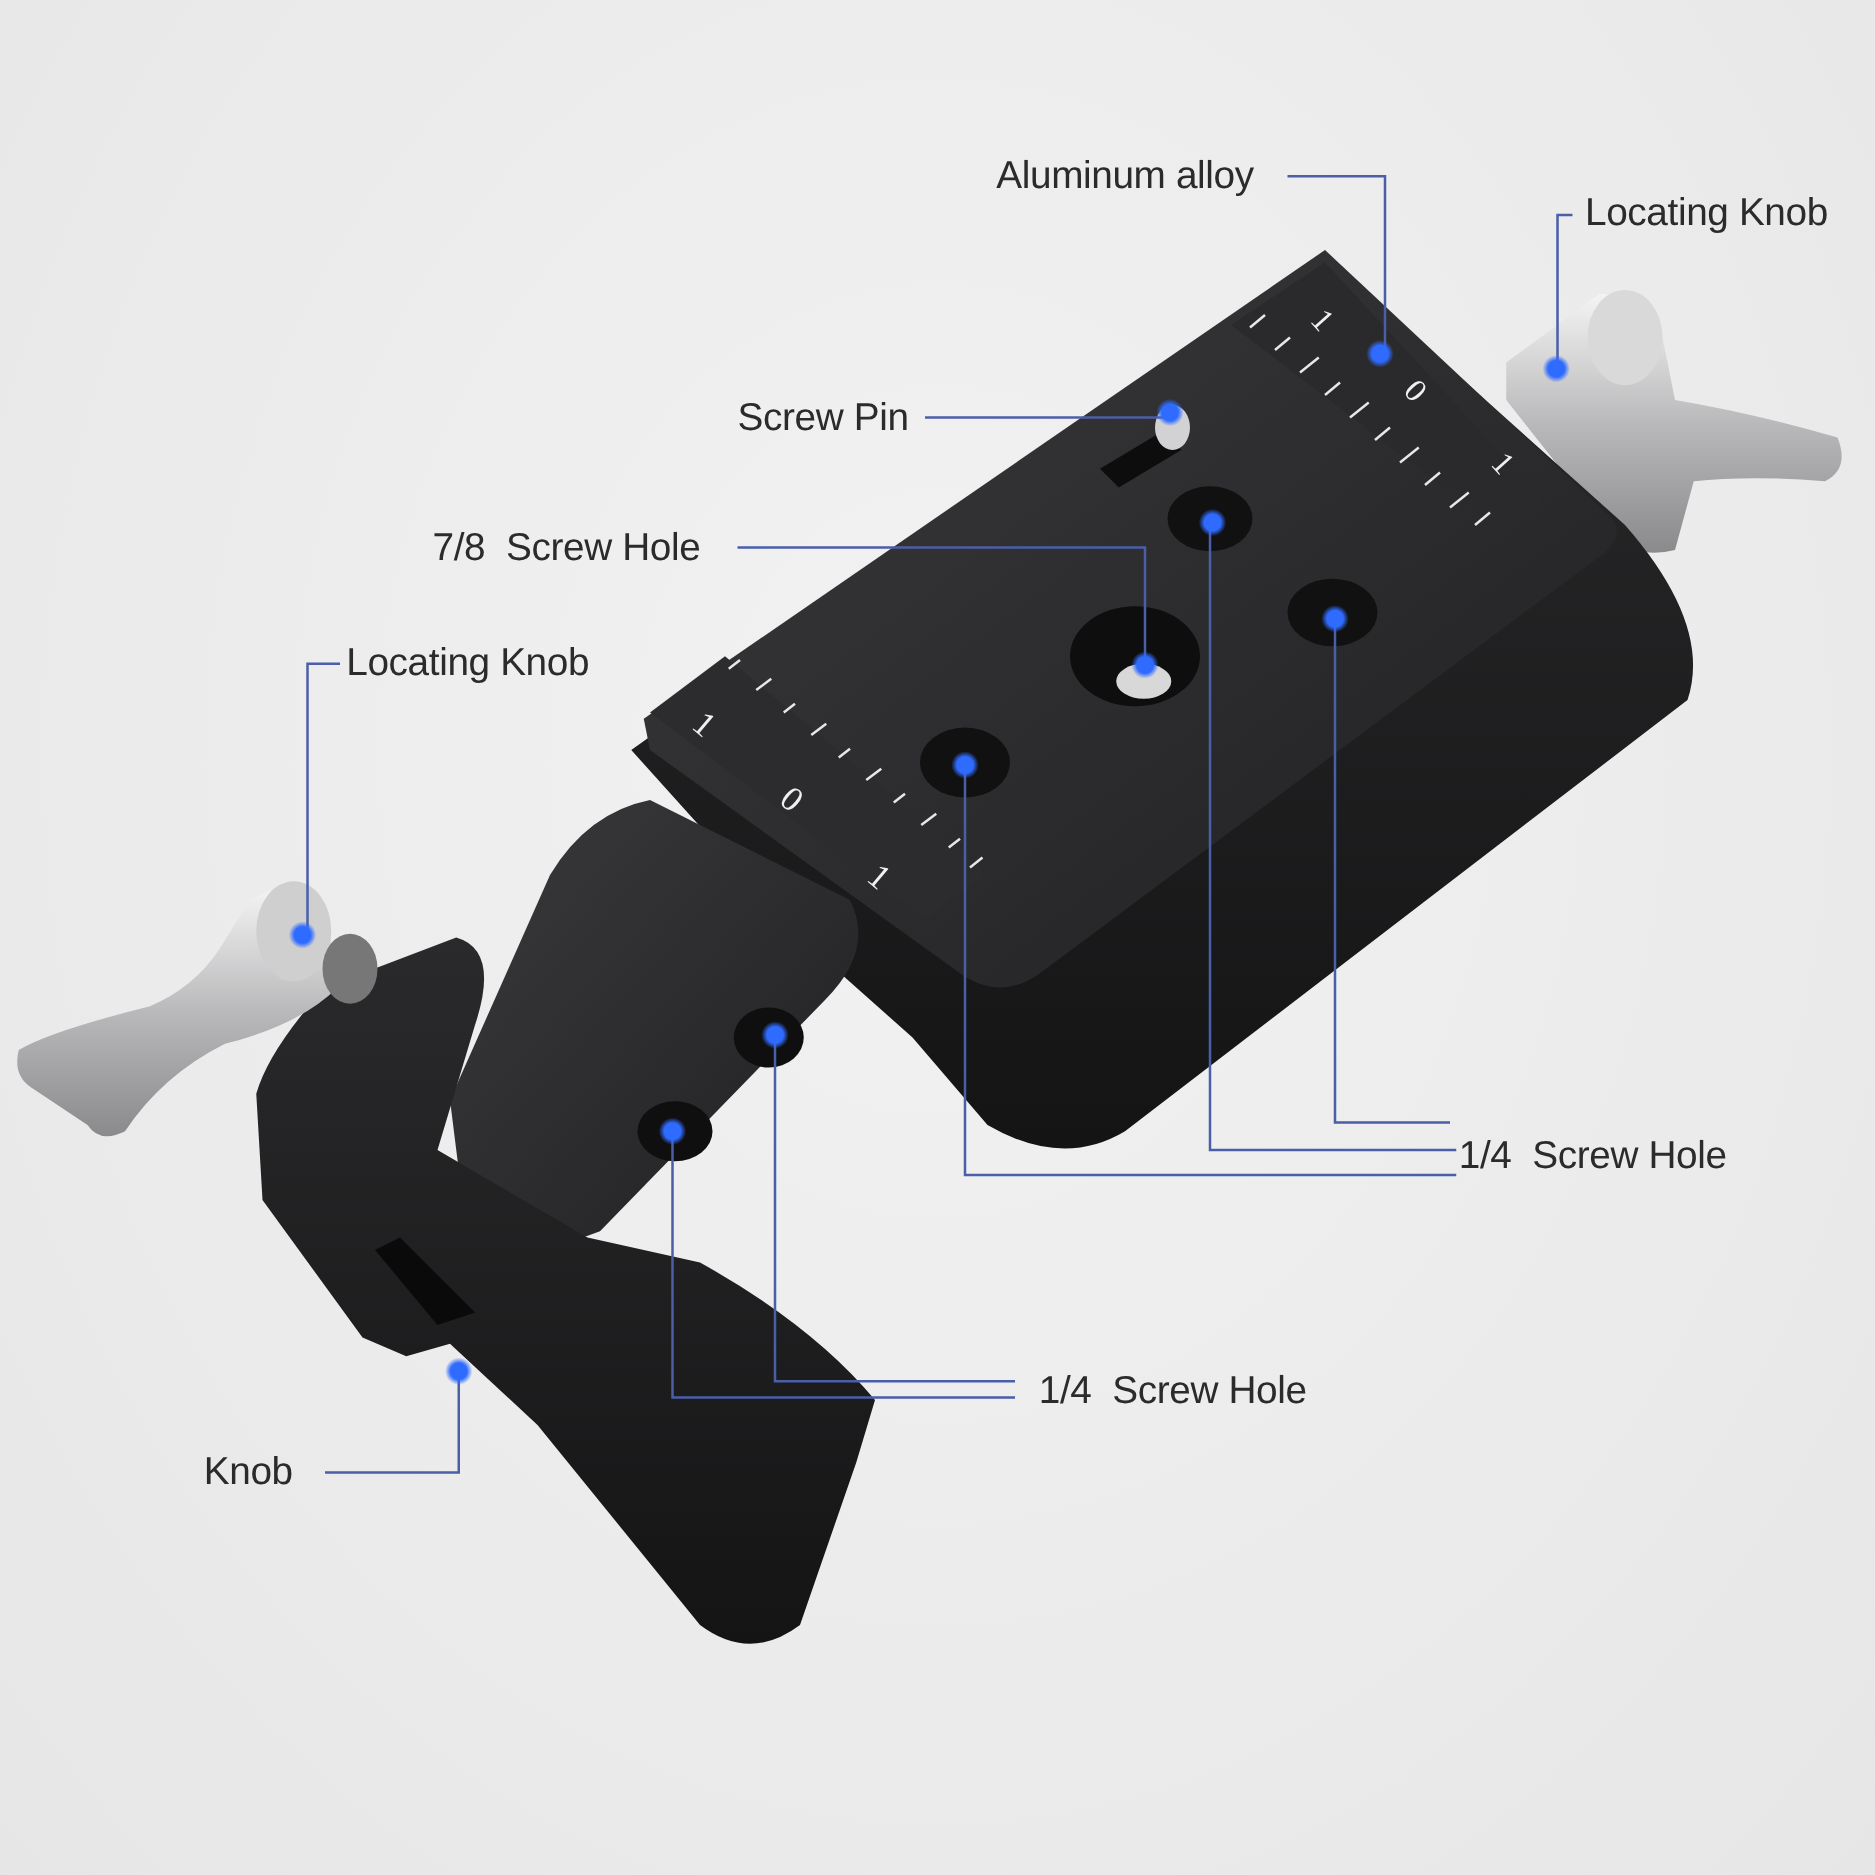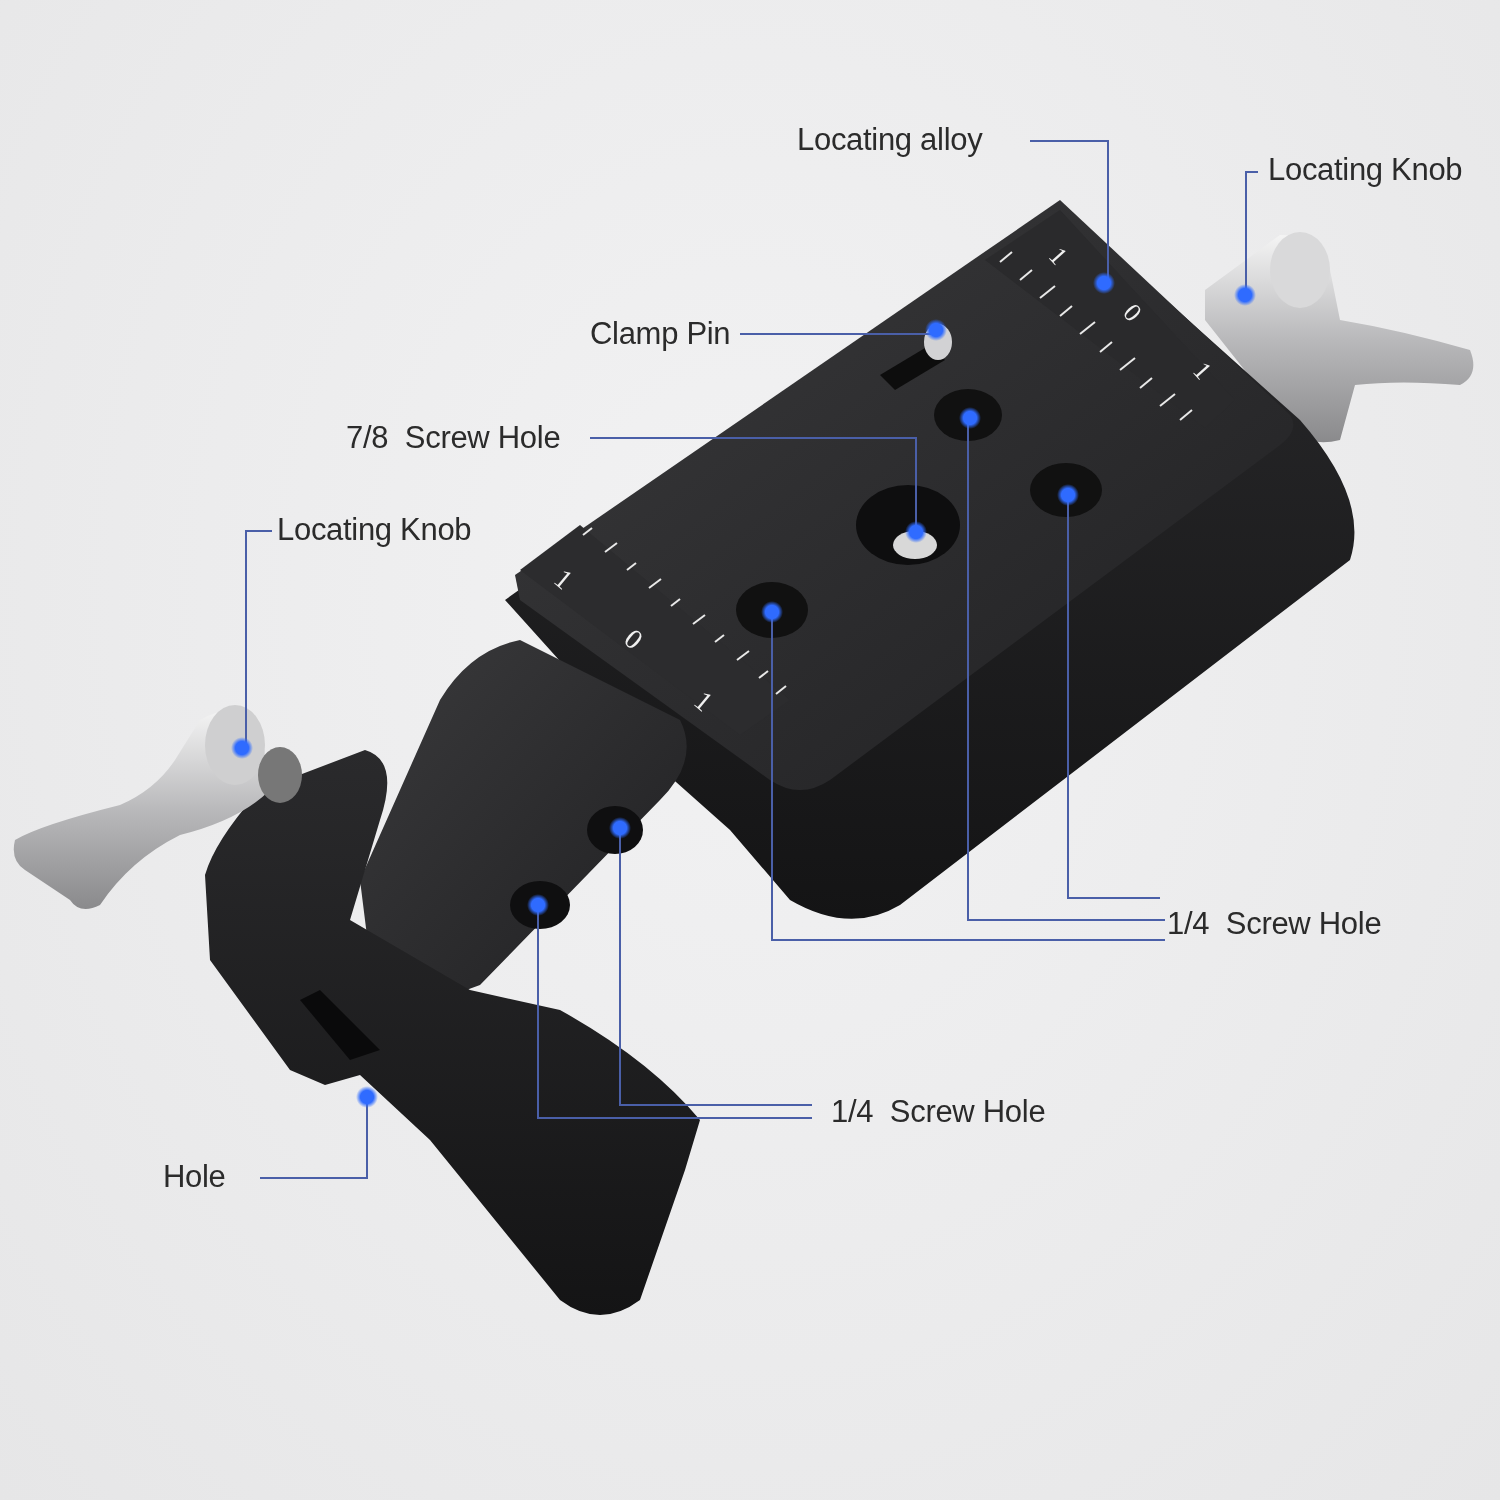--- a/index.html
+++ b/index.html
@@ -128,20 +128,20 @@
     <circle cx="1068" cy="495" r="11" fill="url(#glow)"></circle>
     <circle cx="916" cy="532" r="11" fill="url(#glow)"></circle>
     <circle cx="772" cy="612" r="11" fill="url(#glow)"></circle>
     <circle cx="242" cy="748" r="11" fill="url(#glow)"></circle>
     <circle cx="620" cy="828" r="11" fill="url(#glow)"></circle>
     <circle cx="538" cy="905" r="11" fill="url(#glow)"></circle>
     <circle cx="367" cy="1097" r="11" fill="url(#glow)"></circle>
   </g>
 </svg>
 
-<div class="label" style="left:797px; top:124px;">Locating alloy</div>
+<div class="label" style="left:797px; top:124px;">Aluminum alloy</div>
 <div class="label" style="left:1268px; top:154px;">Locating Knob</div>
-<div class="label" style="left:590px; top:318px;">Clamp Pin</div>
+<div class="label" style="left:590px; top:318px;">Screw Pin</div>
 <div class="label" style="left:346px; top:422px; white-space:pre;">7/8  Screw Hole</div>
 <div class="label" style="left:277px; top:514px;">Locating Knob</div>
 <div class="label" style="left:1167px; top:908px; white-space:pre;">1/4  Screw Hole</div>
 <div class="label" style="left:831px; top:1096px; white-space:pre;">1/4  Screw Hole</div>
-<div class="label" style="left:163px; top:1161px;">Hole</div>
+<div class="label" style="left:163px; top:1161px;">Knob</div>
 
 </body></html>

